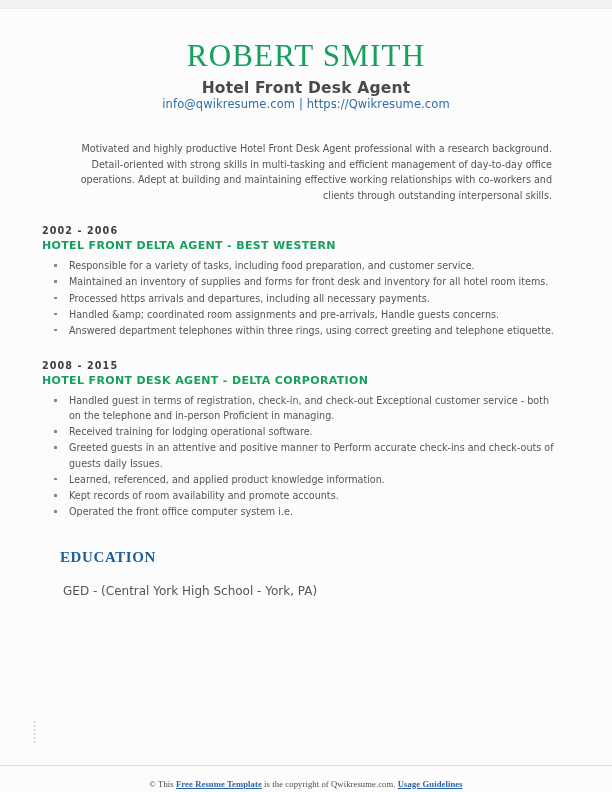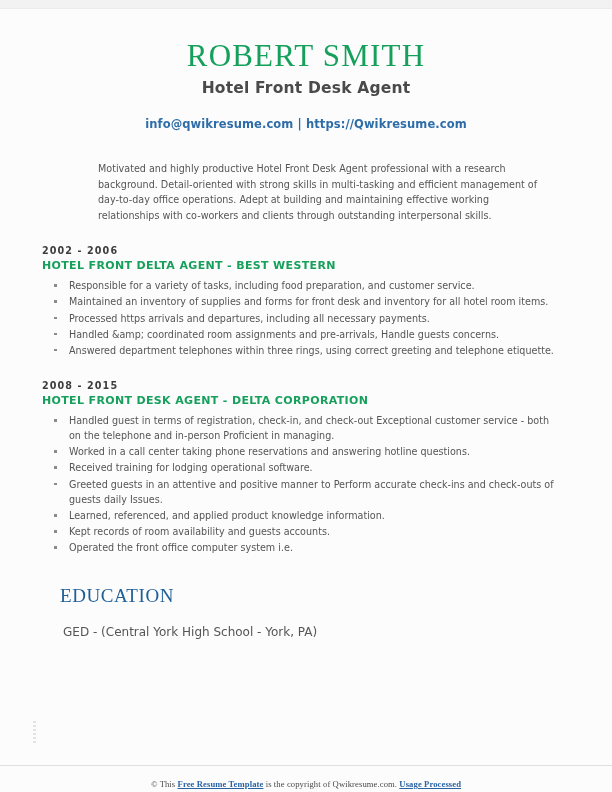--- a/index.html
+++ b/index.html
@@ -56,35 +56,34 @@
   }
   .job-title {
     margin-top: 6px;
     font-family: "DejaVu Sans", sans-serif;
     font-size: 15.5px;
     font-weight: bold;
     color: #4a4a4a;
     letter-spacing: 0.2px;
   }
   .contact {
-    margin-top: 20px;
     font-family: "DejaVu Sans", sans-serif;
     font-size: 11.5px;
-    font-weight: bold;
+    font-weight: normal;
     color: #2e6da8;
     letter-spacing: 0.1px;
   }
 
   
   .summary {
-    margin: 30px 60px 0 98px;
+    margin: 30px 60px 0 50px;
     font-size: 9.6px;
     line-height: 1.62;
     color: #555555;
-    text-align: left;
+    text-align: right;
   }
 
   .section {
     margin: 22px 0 0 0;
     padding: 0 55px 0 42px;
   }
   .job-dates {
     font-size: 9.6px;
     font-weight: bold;
     color: #3d3d3d;
@@ -121,22 +120,22 @@
     background: #8a8a8a;
   }
 
   
   .edu-section {
     margin-top: 30px;
     padding: 0 55px 0 60px;
   }
   .edu-heading {
     font-family: "Liberation Serif", "DejaVu Serif", serif;
-    font-size: 19px;
-    font-weight: normal;
+    font-size: 15px;
+    font-weight: bold;
     color: #1e5f96;
     letter-spacing: 0.6px;
   }
   .edu-entry {
     margin-top: 16px;
     margin-left: 3px;
     font-size: 12px;
     color: #555555;
     line-height: 1.6;
   }
@@ -205,36 +204,35 @@
           <li>Handled &amp;amp; coordinated room assignments and pre-arrivals, Handle guests concerns.</li>
           <li>Answered department telephones within three rings, using correct greeting and telephone etiquette.</li>
         </ul>
       </div>
 
       <div class="section">
         <div class="job-dates">2008 - 2015</div>
         <div class="job-heading">HOTEL FRONT DESK AGENT - DELTA CORPORATION</div>
         <ul class="bullets">
           <li>Handled guest in terms of registration, check-in, and check-out Exceptional customer service - both on the telephone and in-person Proficient in managing.</li>
-          <li>Worked in a call center taking phone reservations and answering hotline questions.</li>
           <li>Received training for lodging operational software.</li>
           <li>Greeted guests in an attentive and positive manner to Perform accurate check-ins and check-outs of guests daily Issues.</li>
           <li>Learned, referenced, and applied product knowledge information.</li>
-          <li>Kept records of room availability and guests accounts.</li>
+          <li>Kept records of room availability and promote accounts.</li>
           <li>Operated the front office computer system i.e.</li>
         </ul>
       </div>
 
       <div class="edu-section">
         <div class="edu-heading">EDUCATION</div>
         <div class="edu-entry">GED - (Central York High School - York, PA)</div>
       </div>
 
     </div>
 
     <div class="margin-mark"></div>
 
     <div class="footer">
-      <span class="footer-text"><span>© This </span><a class="footer-link" href="#">Free Resume Template</a><span> is the copyright of Qwikresume.com. </span><a class="footer-link" href="#">Usage Processed</a></span>
+      <span class="footer-text"><span>© This </span><a class="footer-link" href="#">Free Resume Template</a><span> is the copyright of Qwikresume.com. </span><a class="footer-link" href="#">Usage Guidelines</a></span>
     </div>
 
   </div>
 </div>
 
 </body></html>

